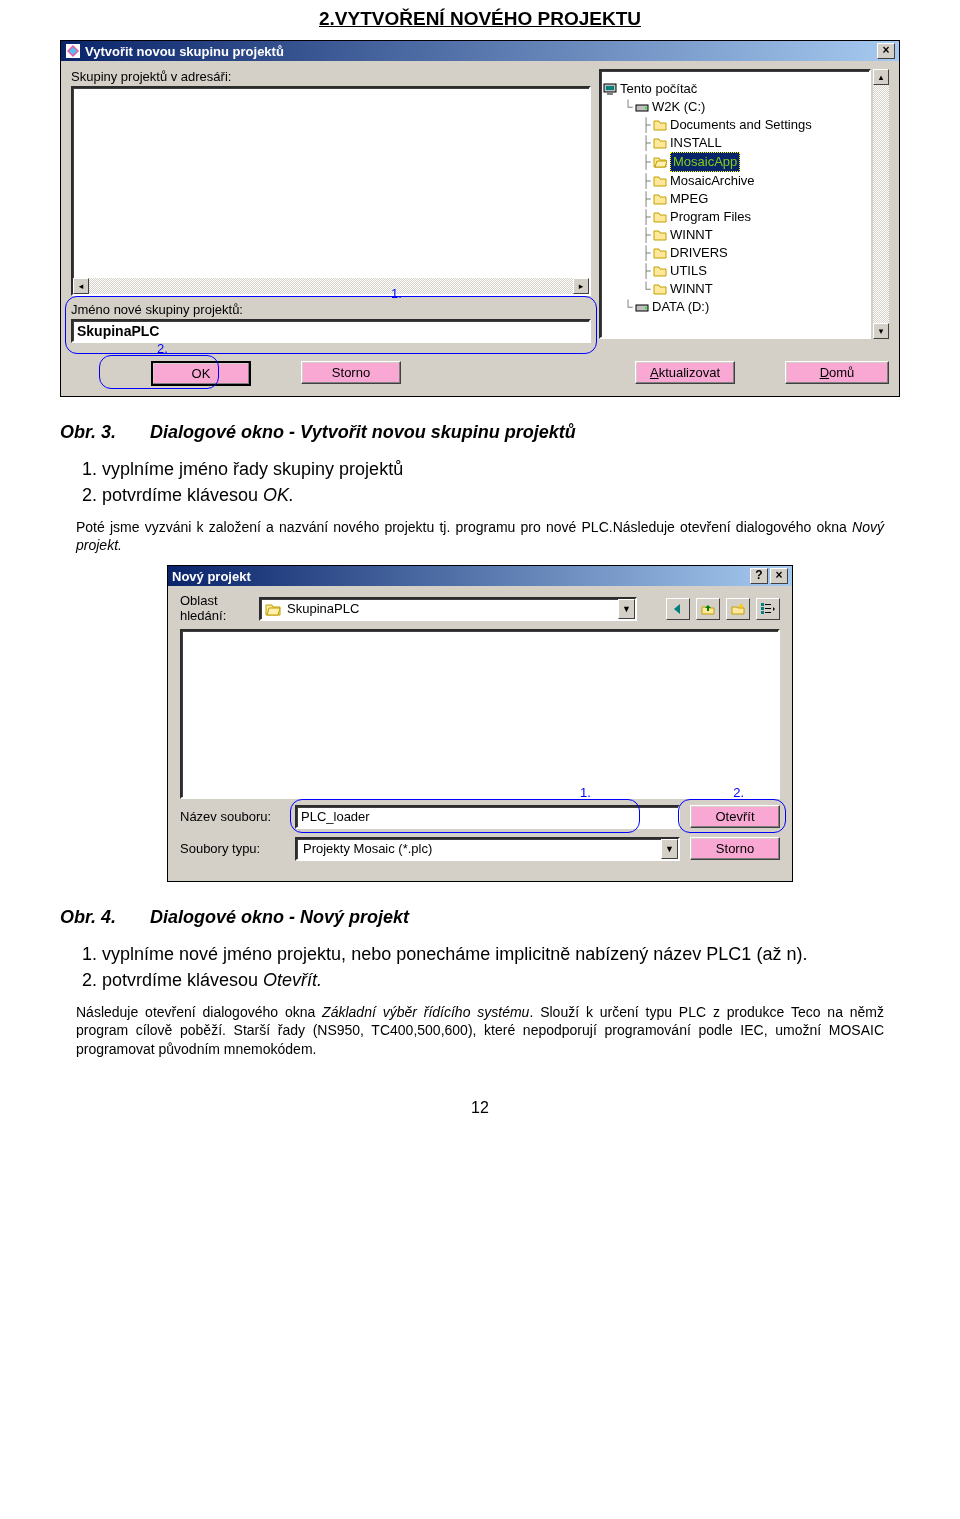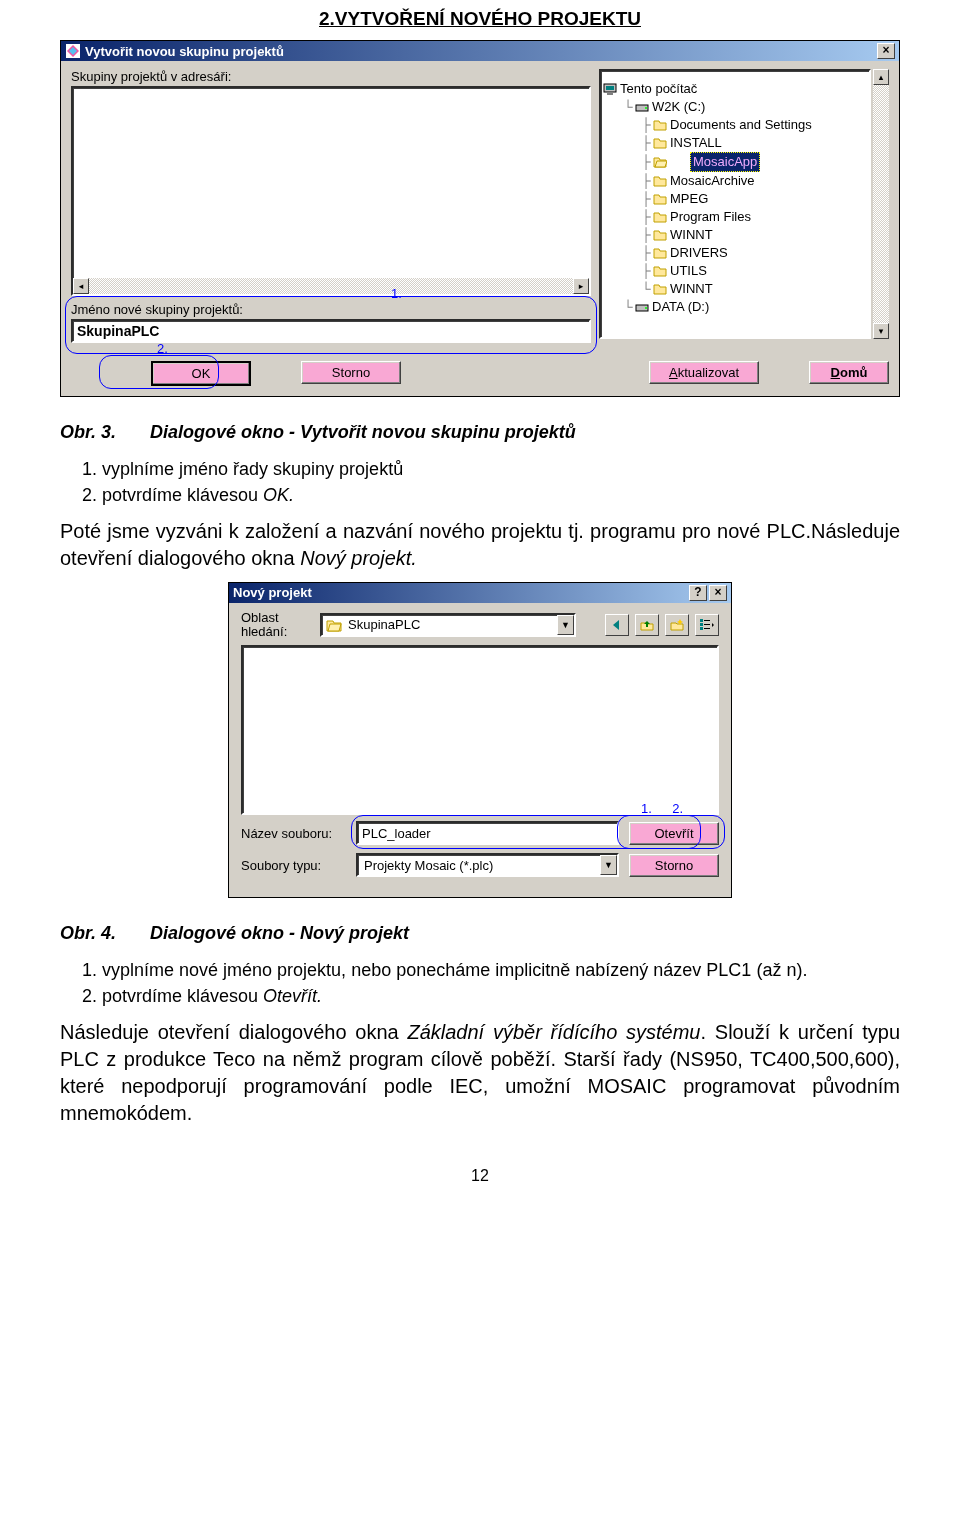--- a/index.html
+++ b/index.html
@@ -98,21 +98,21 @@
     line-height: 18px;
     height: 270px;
     overflow: hidden;
     position: relative;
   }
   .tree-row { display:flex; align-items:center; white-space:nowrap; }
   .tree-indent1 { padding-left: 18px; }
   .tree-indent2 { padding-left: 36px; }
   .tree-connector { color:#808080; display:inline-block; width:14px; text-align:center; }
   .tree-ico { display:inline-flex; margin-right:3px; }
-  .selected { background:#0a246a; color:#f0abfc; border:1px dotted #ff0; padding:0 2px;margin-left:20px; }
+  .selected { background:#0a246a; color:#84cc16; border:1px dotted #ff0; padding:0 2px; }
   .listbox {
     height: 210px;
     position: relative;
   }
   .hscroll {
     position: absolute; left:0; right:0; bottom:0; height:16px;
     background:#d4d0c8;
     display:flex;
   }
   .vscroll {
@@ -148,27 +148,27 @@
     border-radius:12px;
     pointer-events:none;
   }
 
   
   .caption-line {
     display:flex; align-items:baseline; gap:34px;
     font-style: italic; font-weight:bold;
     font-size:18px; margin: 22px 0 14px;
   }
-  .paragraph { font-size:20px; line-height:1.35; margin: 10px 0; text-align: justify; }
+  .paragraph { font-size:14px; line-height:1.35; margin: 10px 16px; text-align: justify; }
   ol.steps { margin: 8px 0 8px 22px; font-size:18px; line-height:1.35; padding-left: 20px; text-align: justify;}
   ol.steps li { margin-bottom: 2px; }
   .it { font-style: italic; }
 
   
-  .dlg2 { width: 504px; margin: 0 auto; }
+  .dlg2 { width: 626px; margin: 0 auto; }
   .dlg2 .body { padding: 8px 12px 12px; }
   .lookin-row { display:flex; align-items:center; gap:23px; }
   .lookin-label { width:56px; font-size:13px; line-height:1.1; }
   .combo {
     flex:1; display:flex; align-items:center; height:24px;
   }
   .combo .ico { display:inline-flex; margin:0 4px; }
   .combo .txt { flex:1; font-size:13px; padding-left:2px; }
   .combo .dd {
     width:17px; height:20px; background:#d4d0c8;
@@ -369,22 +369,22 @@
           </div>
         </div>
 
         <div class="btn-row" style="position:relative;">
           <div class="blue-box" style="left:28px; top:-6px; width:120px; height:34px;"></div>
           <span class="annot" style="left:86px; top:-20px;">2.</span>
           <div style="width:30px"></div>
           <div class="btn default" style="width:100px;">OK</div>
           <div class="btn" style="width:100px;">Storno</div>
           <div class="spacer"></div>
-          <div class="btn" style="width:110px;"><span class="und" style="text-decoration:none"><span class="und">A</span>ktualizovat</span></div>
-          <div class="btn" style="width:80px;font-weight:bold;"><span class="und">D</span>omů</div>
+          <div class="btn" style="width:100px;"><span class="und" style="text-decoration:none"><span class="und">A</span>ktualizovat</span></div>
+          <div class="btn" style="width:104px;"><span class="und">D</span>omů</div>
         </div>
       </div>
     </div>
   </div>
 
   <div class="caption-line">
     <span>Obr. 3.</span>
     <span>Dialogové okno - Vytvořit novou skupinu projektů</span>
   </div>
   <ol class="steps">

